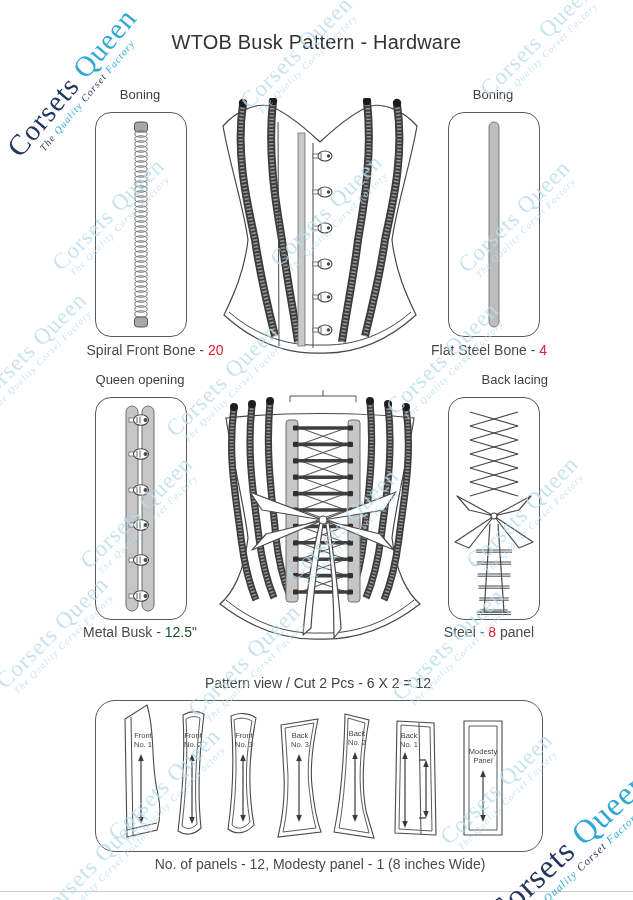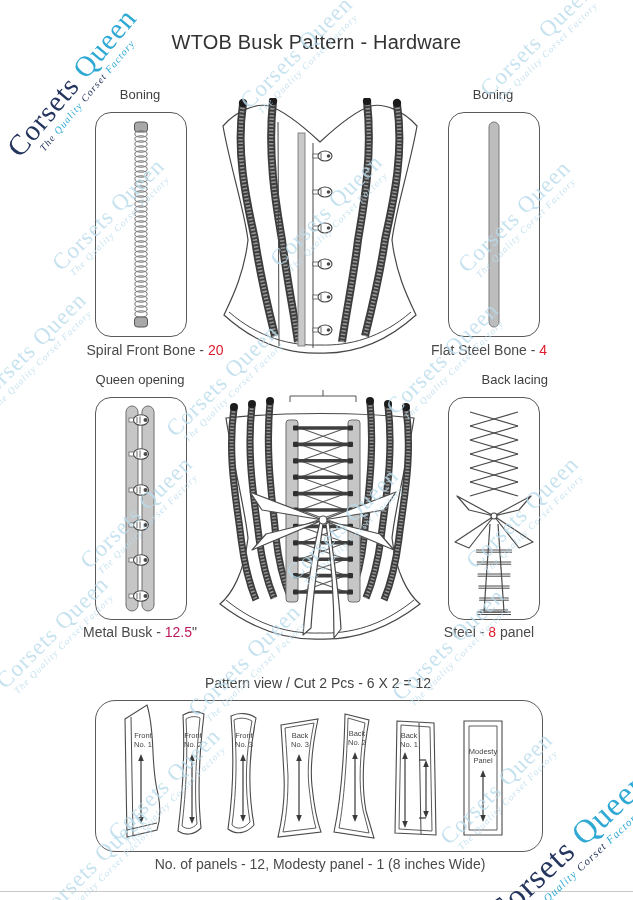--- a/index.html
+++ b/index.html
@@ -253,21 +253,21 @@
           <circle cx="49.5" cy="162" r="2" fill="#4a4a4a"></circle>
           <rect x="33" y="196" width="6" height="4" fill="#fff" stroke="#666" stroke-width="0.8"></rect>
           <ellipse cx="45" cy="198" rx="7.5" ry="5.2" fill="#fff" stroke="#444" stroke-width="1.1"></ellipse>
           <line x1="41" y1="195" x2="41" y2="201" stroke="#555" stroke-width="0.9"></line>
           <line x1="44" y1="194.5" x2="44" y2="201.5" stroke="#555" stroke-width="0.9"></line>
           <circle cx="49.5" cy="198" r="2" fill="#4a4a4a"></circle>
         </g>
     </svg>
   </div>
   <div class="abs caption" style="left:-10px;top:624px;width:300px;">
-    <span>Metal Busk - </span><span class="red" style="color:#be185d">12.5</span><span>"</span>
+    <span>Metal Busk - </span><span class="red" style="color:#14532d">12.5</span><span>"</span>
   </div>
 
   <svg class="abs" style="left:210px;top:388px;" width="220" height="270" viewBox="0 0 220 270">
     <path d="M16,30 C 70,24 150,24 204,30 C 198,70 186,115 182,150 C 186,185 198,206 210,216 C 175,243 140,252 110,251 C 80,252 45,243 10,216 C 22,206 34,185 38,150 C 34,115 22,70 16,30 Z" fill="#fff" stroke="#474747" stroke-width="1.2"></path>
     <path d="M16,212 C 48,238 80,246 110,245 C 140,246 172,238 204,212" fill="none" stroke="#474747" stroke-width="1"></path>
     <g>
       <path class="bone-base2" d="M24,20 C 17,70 27,115 31,150 C 35,182 41,200 46,212"></path>
       <path class="bone-base2" d="M42,17 C 36,70 45,115 49,150 C 53,180 59,198 64,210"></path>
       <path class="bone-base2" d="M60,14 C 55,70 63,115 66,150 C 69,178 75,196 80,208"></path>
       <path class="bone-base2" d="M196,20 C 203,70 193,115 189,150 C 185,182 179,200 174,212"></path>

